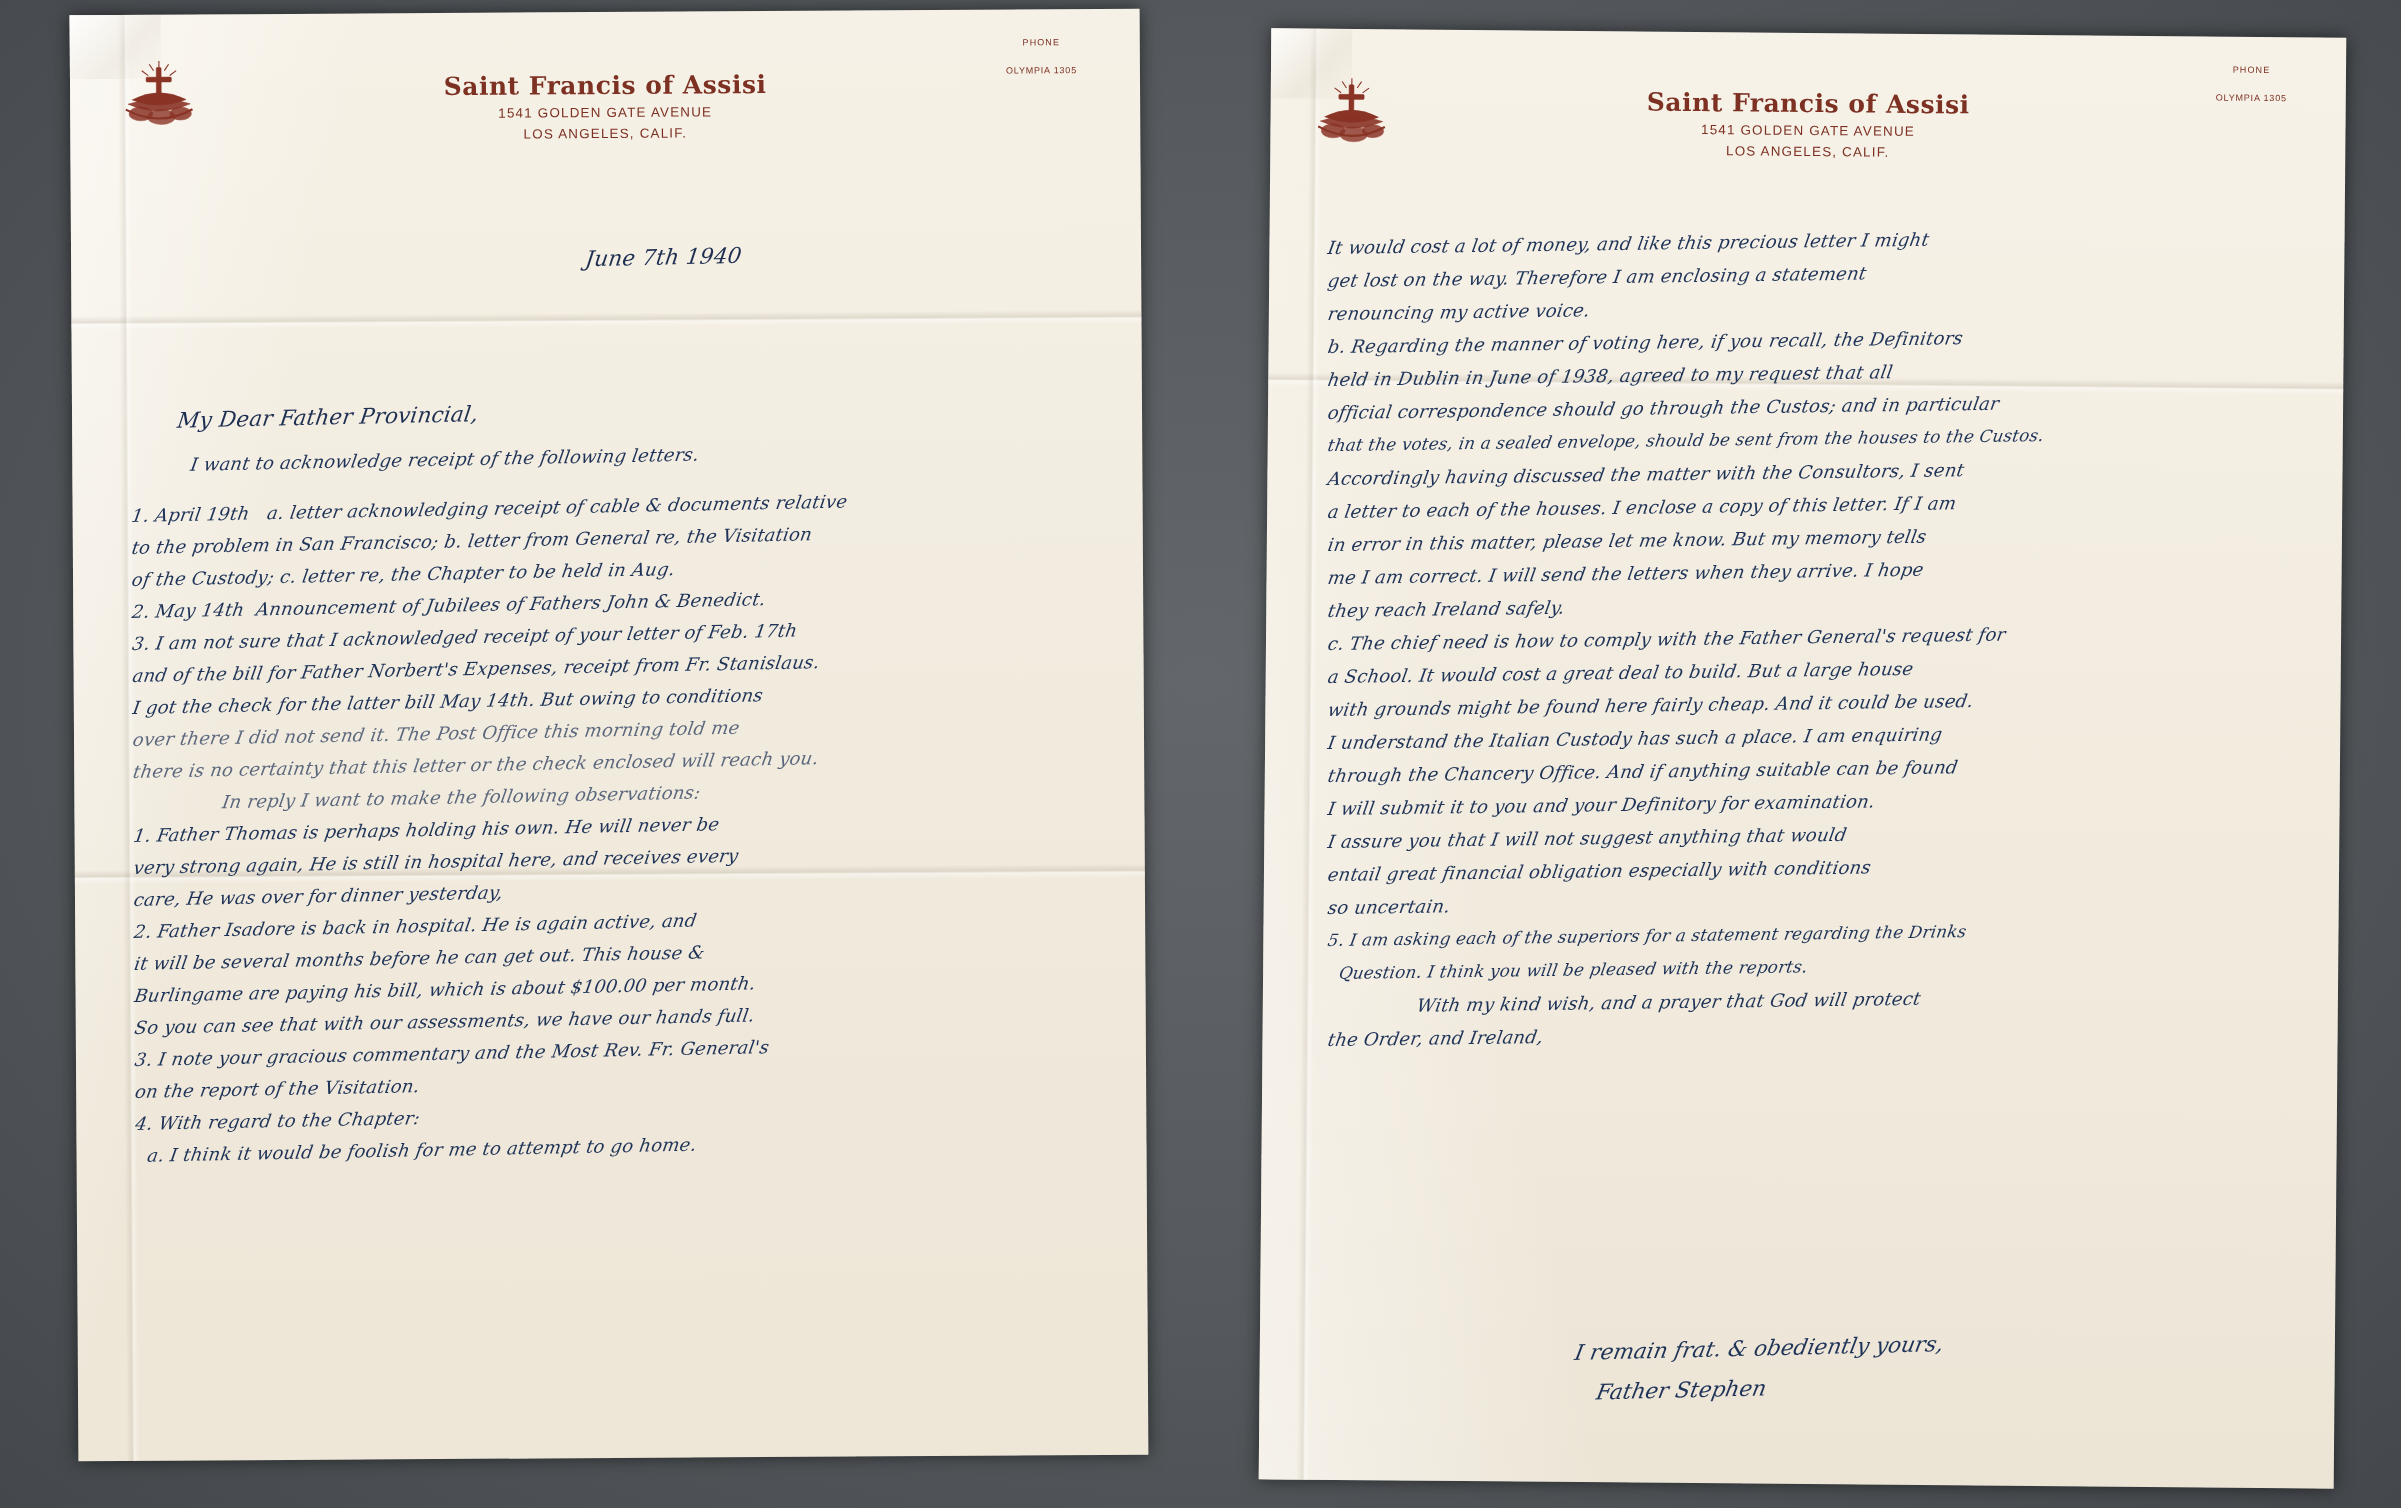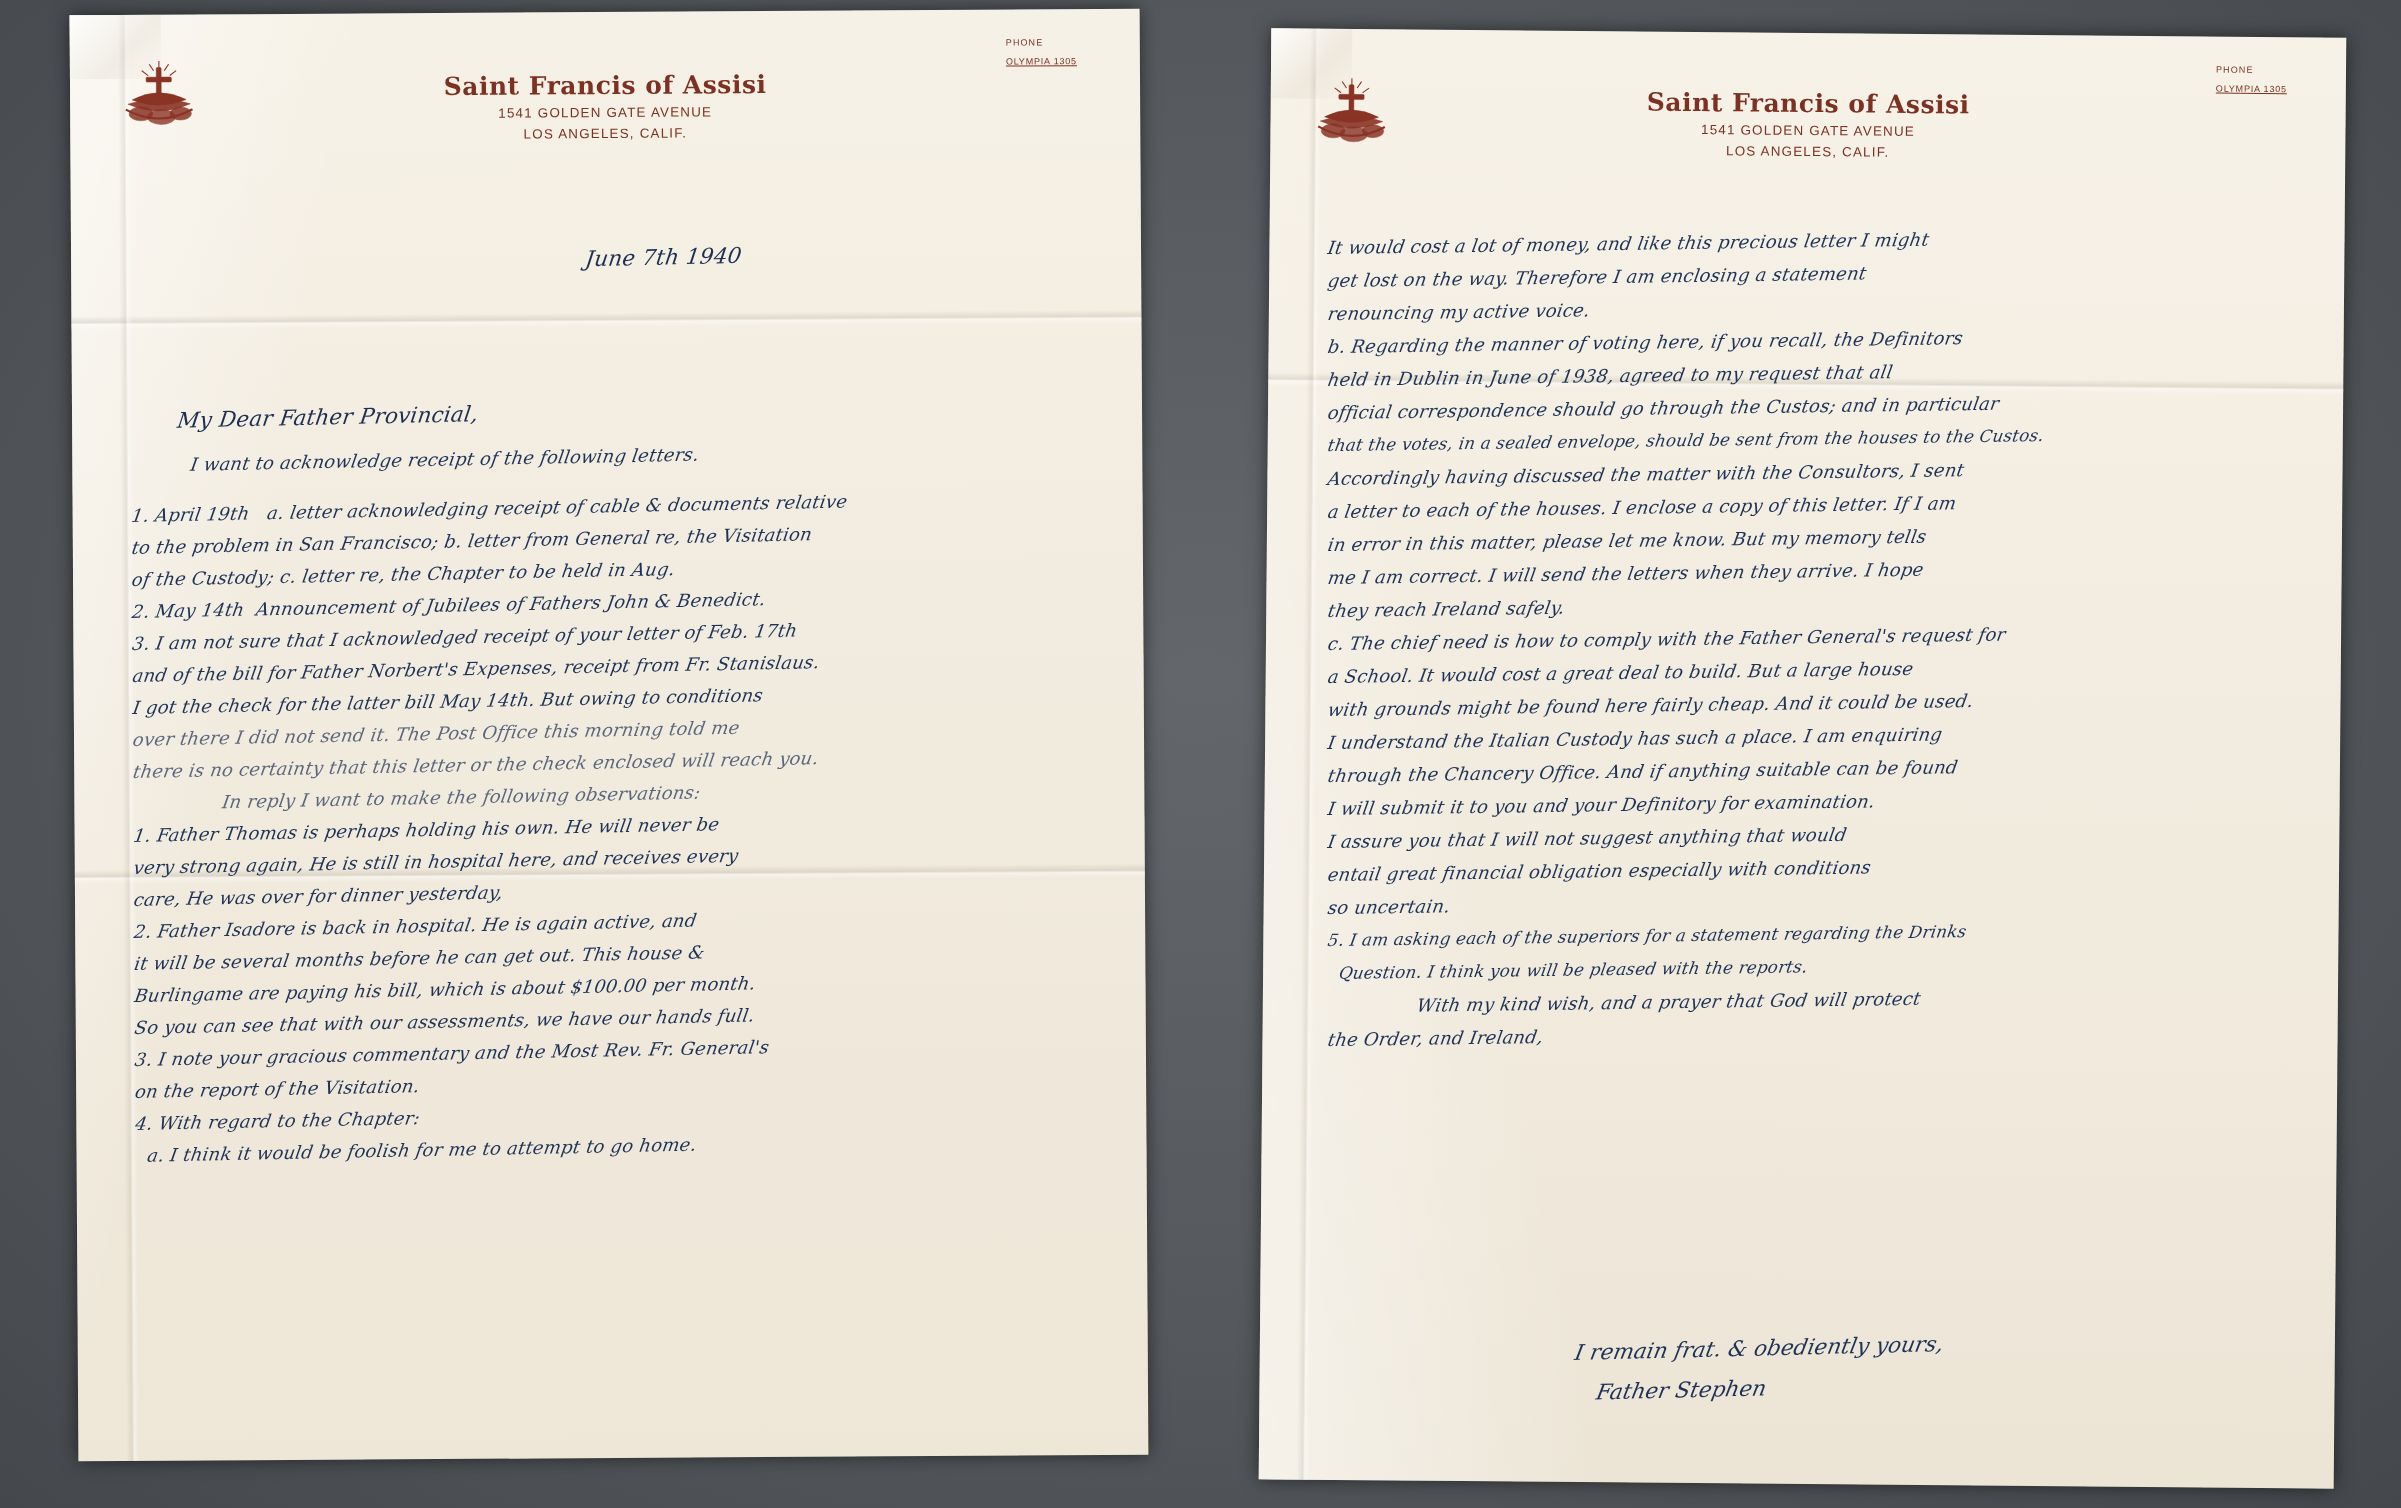--- a/index.html
+++ b/index.html
@@ -90,25 +90,26 @@
     font-family: "Liberation Sans", sans-serif;
     font-size: 13.4px;
     letter-spacing: 1.2px;
     color: #7d3123;
     margin-top: 5.4px;
   }
   .lh-phone {
     position: absolute;
     right: 63px;
     top: 28px;
+    text-align: center;
     font-family: "Liberation Sans", sans-serif;
     color: #7d3123;
   }
   .lh-phone .ph-label { font-size: 9px; letter-spacing: 1.1px; }
-  .lh-phone .ph-num { font-size: 9px; letter-spacing: 0.8px; margin-top: 9px; text-decoration: underline; }
+  .lh-phone .ph-num { font-size: 9px; letter-spacing: 0.8px; margin-top: 18px; }
 
   .crest {
     position: absolute;
     left: 46px;
     top: 43px;
     width: 86px;
     height: 70px;
   }
 
   

